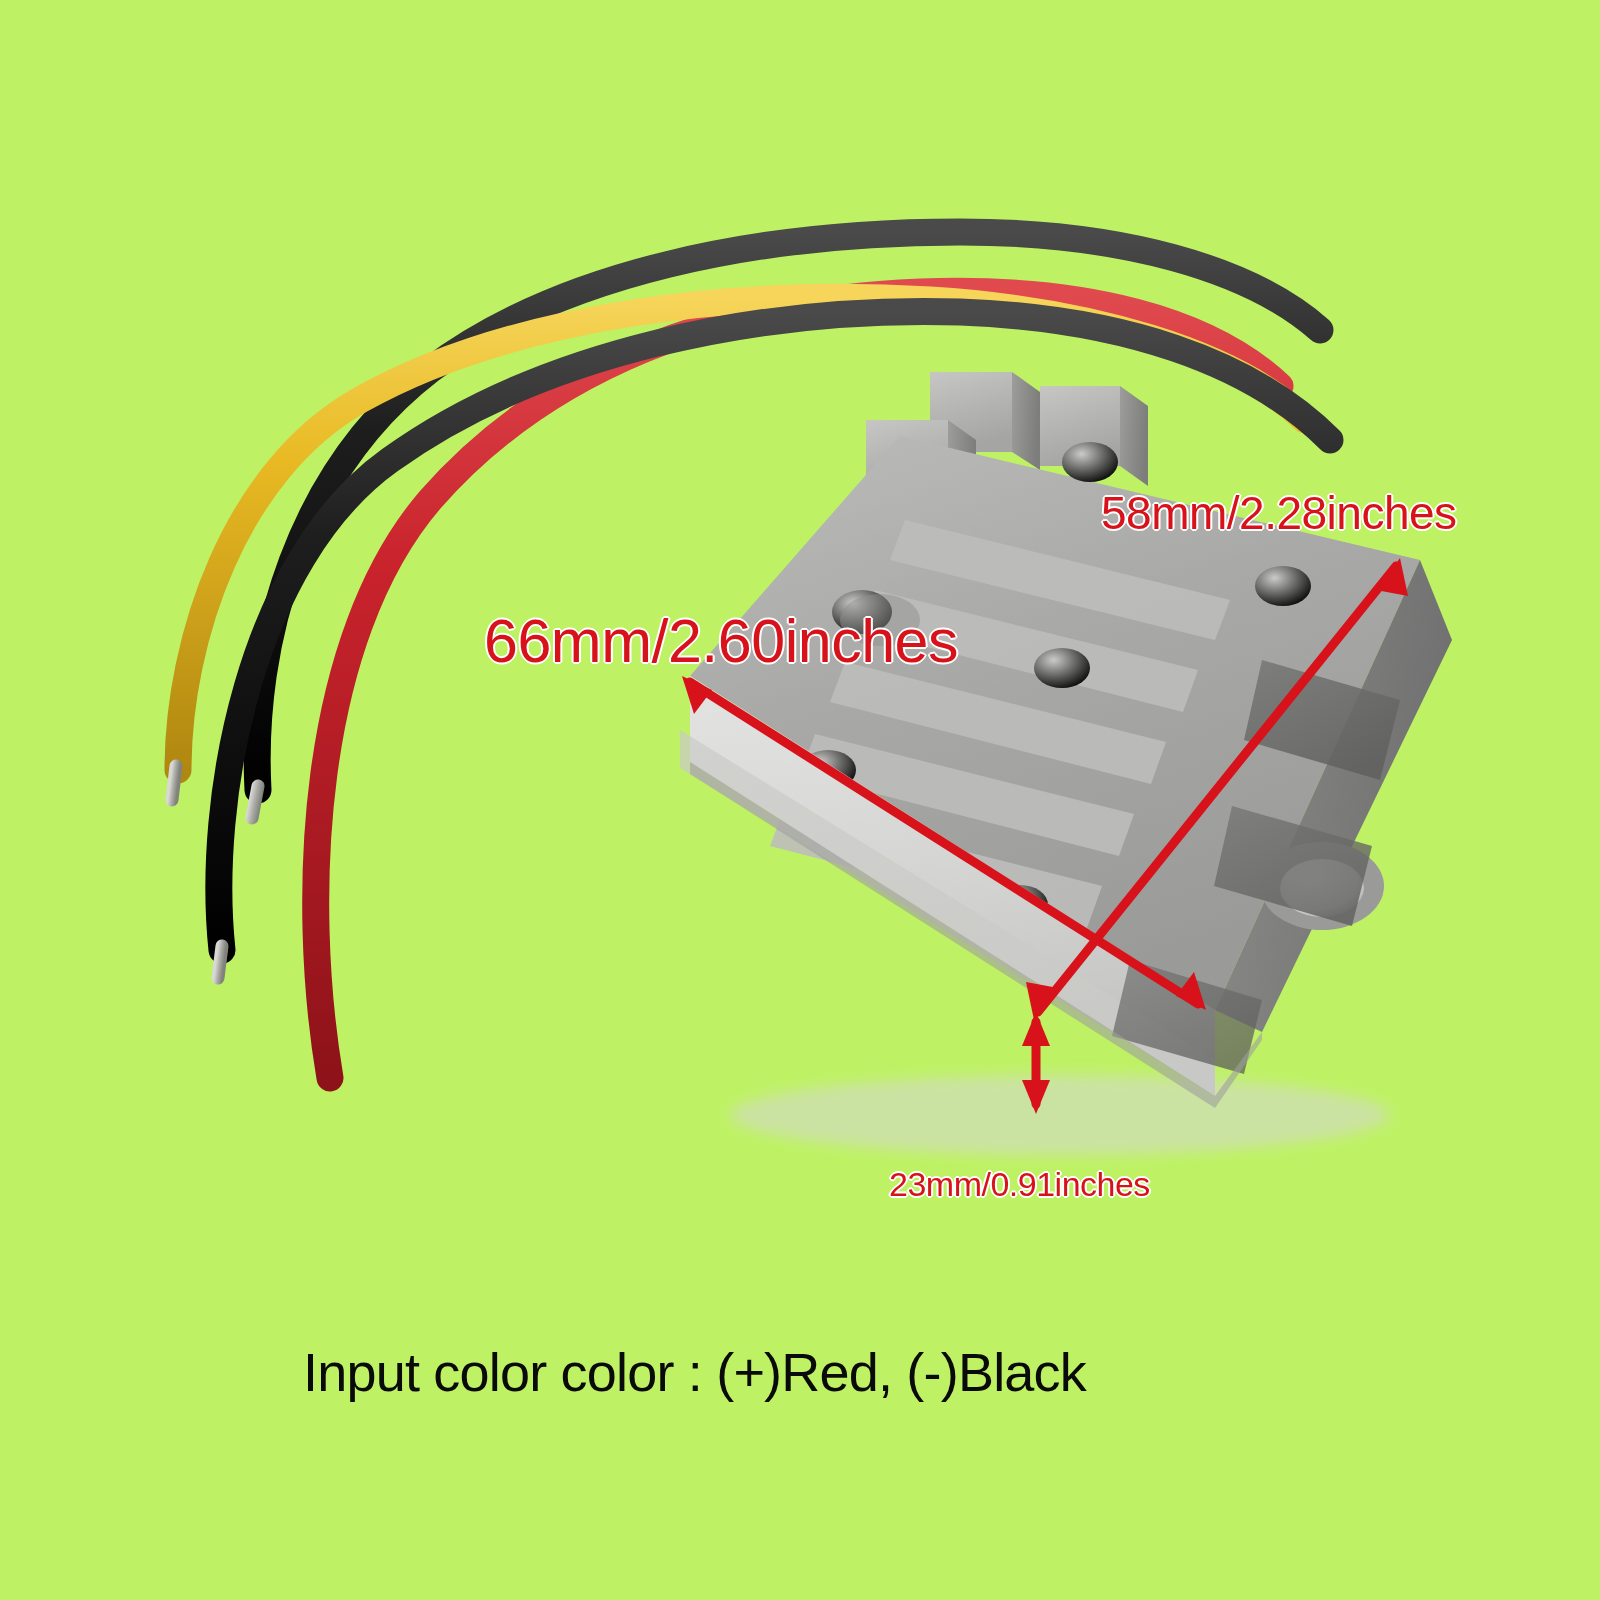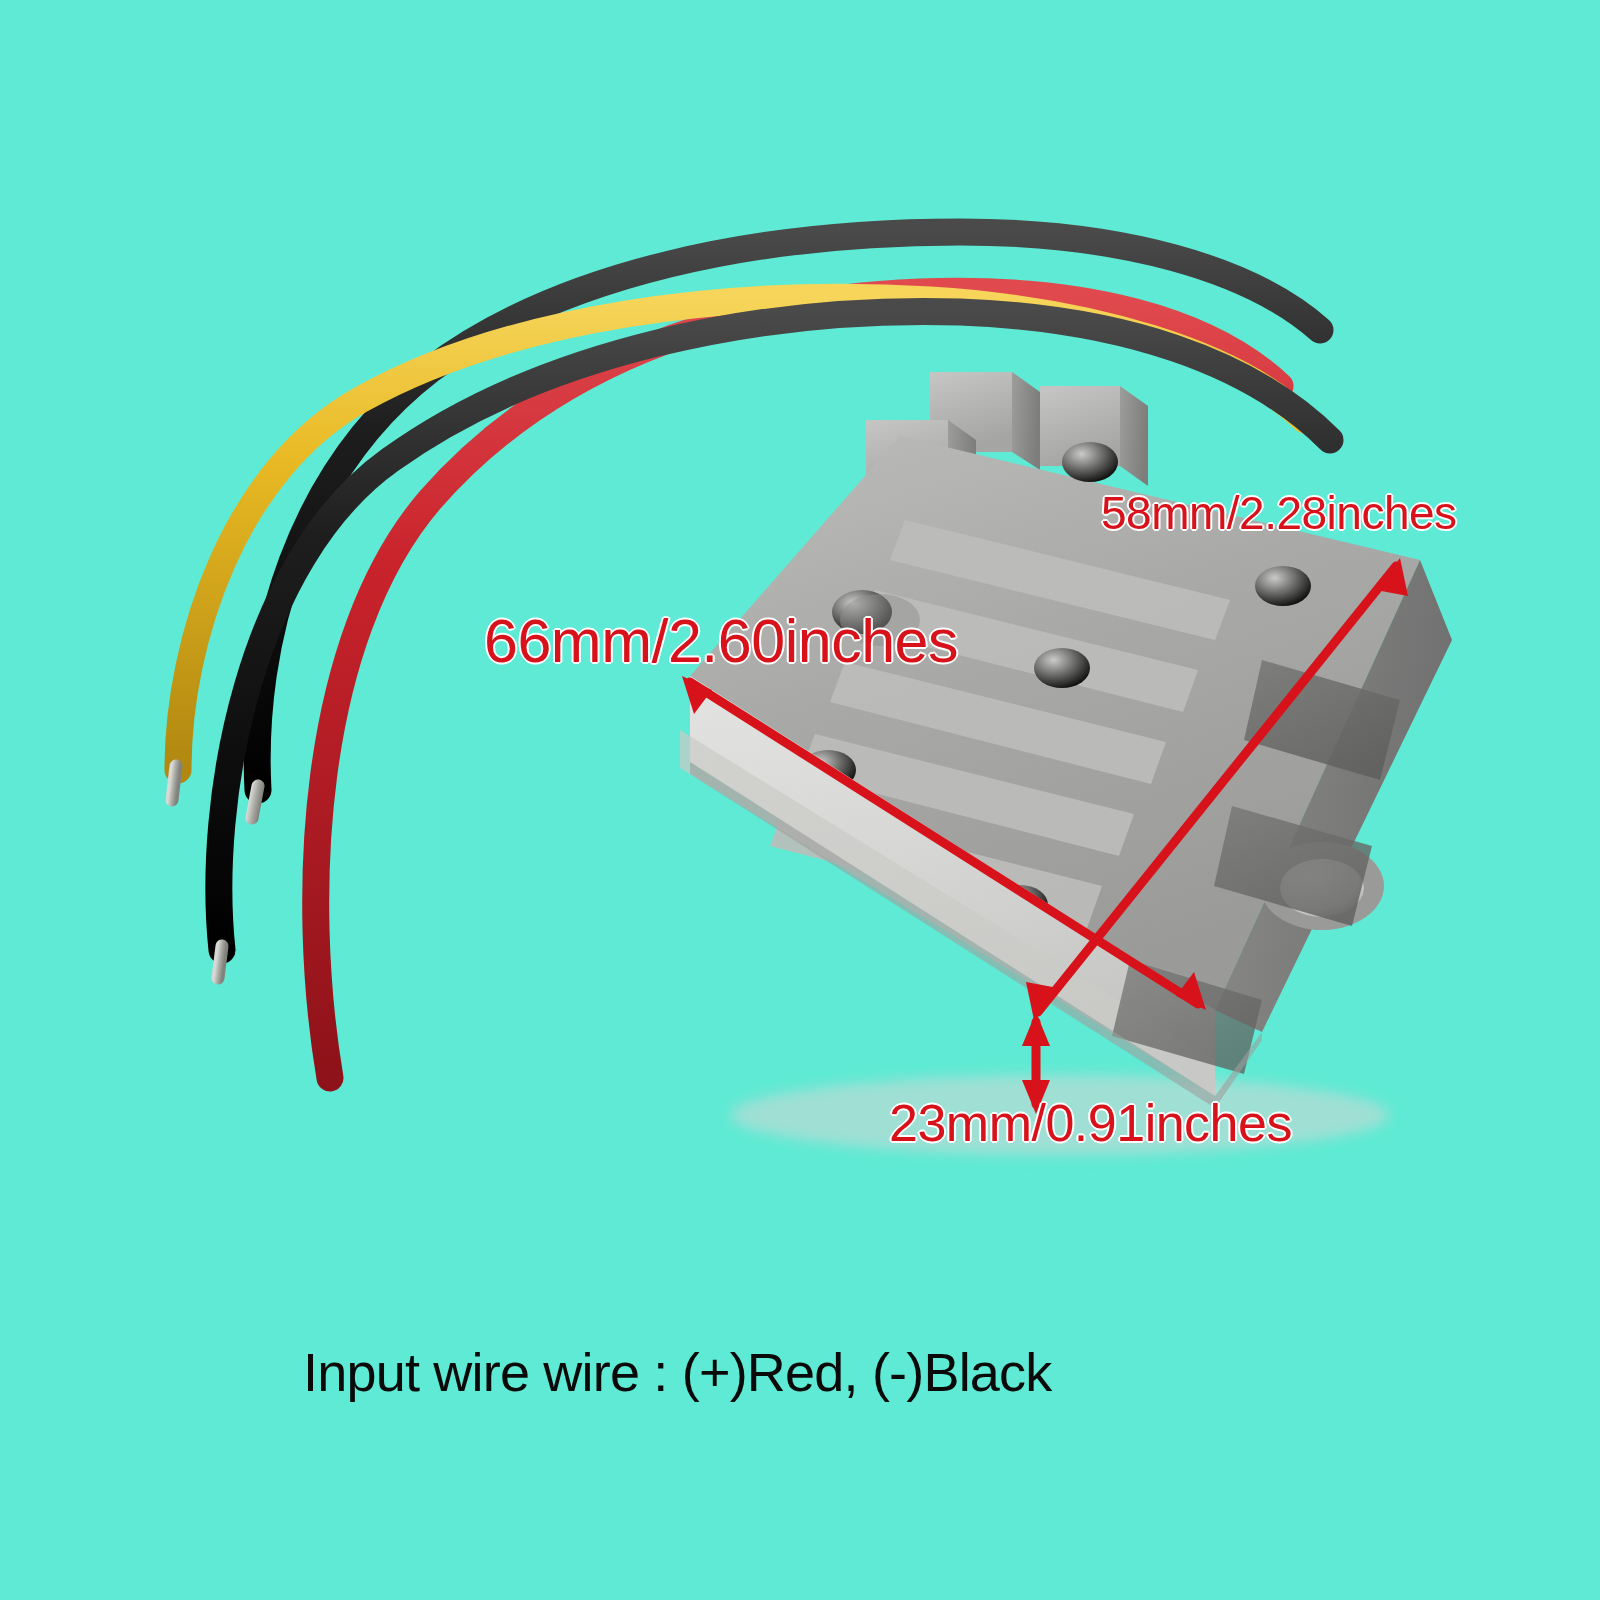--- a/index.html
+++ b/index.html
@@ -12,21 +12,21 @@
     height: 1600px;
     position: relative;
     overflow: hidden;
     font-family: "Liberation Sans", sans-serif;
   }
   #stage {
     position: absolute;
     left: 0; top: 0;
     width: 1600px;
     height: 1600px;
-    background: #5eead4;
+    background: #bef264;
   }
   .photo-svg {
     position: absolute;
     left: 0; top: 0;
     width: 1600px;
     height: 1600px;
   }
   
   .dim-label {
     position: absolute;
@@ -50,22 +50,22 @@
     top: 486px;
     font-size: 46px;
   }
   #dim-66 {
     left: 484px;
     top: 606px;
     font-size: 61px;
   }
   #dim-23 {
     left: 889px;
-    top: 1093px;
-    font-size: 52px;
+    top: 1165px;
+    font-size: 34px;
   }
   
   #caption {
     position: absolute;
     left: 303px;
     top: 1336px;
     width: 1050px;
   }
   .caption-line {
     color: #0a0a0a;
@@ -246,16 +246,16 @@
     </g>
   </svg>
 
   <div class="dim-label" id="dim-58">58mm/2.28inches</div>
 
   <div class="dim-label" id="dim-66">66mm/2.60inches</div>
 
   <div class="dim-label" id="dim-23">23mm/0.91inches</div>
 
   <div id="caption">
-    <div class="caption-line">Input wire wire : (+)Red, (-)Black</div>
+    <div class="caption-line">Input color color : (+)Red, (-)Black</div>
   </div>
 
 </div>
 
 </body></html>

